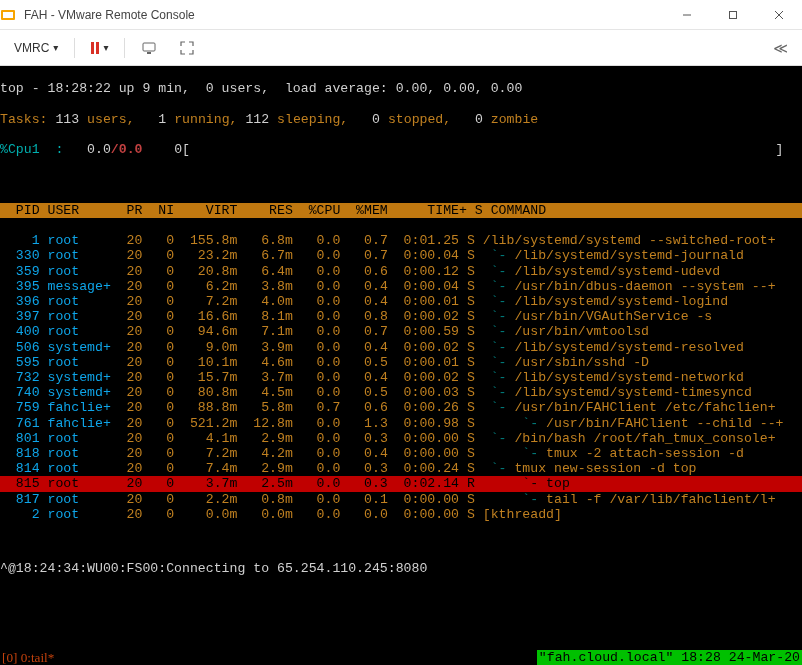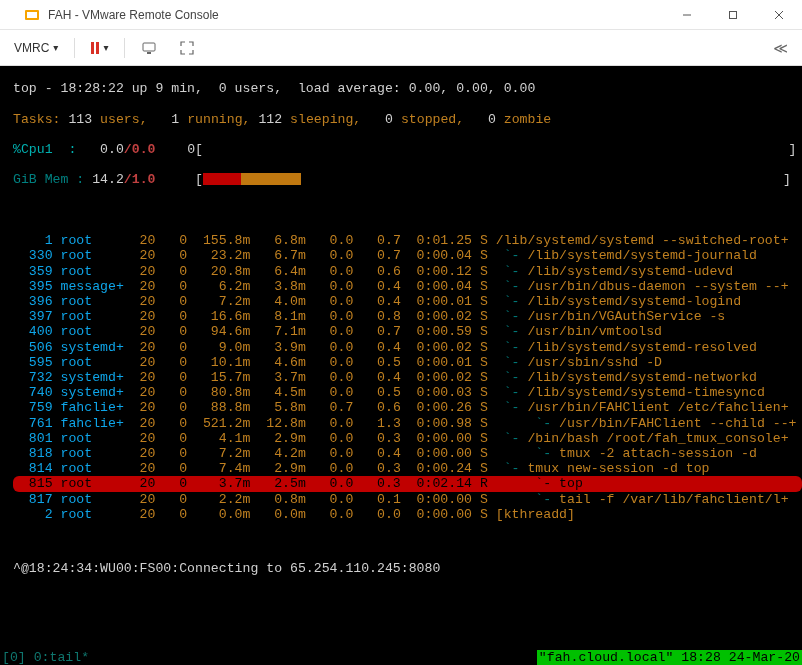--- a/index.html
+++ b/index.html
@@ -6,21 +6,21 @@
   body {
     width: 802px; height: 665px;
     font-family: "Segoe UI", Tahoma, sans-serif;
     background: #fff;
     overflow: hidden;
     position: relative;
   }
   .titlebar {
     height: 30px; display: flex; align-items: center;
     background: #fff; border-bottom: 1px solid #e5e5e5;
-    padding-left: 24px;
+    padding-left: 0;
     justify-content: flex-end;
   }
   .titlebar .app-icon {
     width: 16px; height: 16px; margin-right: 8px;
   }
   .titlebar .title { font-size: 12px; color: #444; flex: 1; }
   .winbtns { display: flex; }
   .winbtn {
     width: 46px; height: 30px; display: flex; align-items: center; justify-content: center;
     color: #555; cursor: pointer;
@@ -56,40 +56,40 @@
   .c-wht { color: #d0d0d0; }
   .c-brw { color: #c08020; }
   .c-cyn { color: #00b0b0; }
   .c-teal { color: #008080; }
   .c-red { color: #0ea5e9; }
   .c-brd { color: #c04040; font-weight: bold; }
   .hdr-row {
     background: #c07810; color: #000;
     display: block; width: 100%;
   }
-  .row { display: block; margin-left: 13px; }
-  .hl-red { background: #c00000; color: #000; border-radius: 6px; }
+  .row { display: block; }
+  .hl-red { background: #c00000; color: #000; }
 
   .mem-bar {
     display: inline-block; vertical-align: middle;
     height: 12px; width: 580px; position: relative;
     margin-bottom: 2px;
   }
   .mem-bar .seg-red { position: absolute; left: 0; top: 0; height: 100%; width: 38px; background: #c00000; }
   .mem-bar .seg-brw { position: absolute; left: 38px; top: 0; height: 100%; width: 60px; background: #c07810; }
 
   .logs { margin-top: 8px; }
   .statusbar {
     position: absolute; bottom: 0; left: 0; right: 0;
     background: #00c000; color: #000;
     display: flex; height: 15px;
     font-family: "Consolas","Courier New",monospace; font-size: 13.2px;
     line-height: 15px;
   }
-  .statusbar .left { background: #000; color: #0f766e; padding: 0 2px; }
+  .statusbar .left { background: #000; color: #c2410c; padding: 0 2px; font-family: Liberation Serif, serif; }
   .statusbar .mid { flex: 1; background: #000; }
   .statusbar .right { background: #00c000; color: #000; padding: 0 2px; white-space: pre; }
 
   
   .pt { }
 </style>
 </head>
 <body>
 
 <div class="titlebar">
@@ -147,22 +147,22 @@
   </div>
   <div class="shrink toolbar-btn">
     <span>≪</span>
   </div>
 </div>
 
 <div class="term">
 <span class="row c-wht">top - 18:28:22 up 9 min,  0 users,  load average: 0.00, 0.00, 0.00</span>
 <span class="row"><span class="c-brw">Tasks:</span> <span class="c-wht">113</span> <span class="c-brw">users,</span>   <span class="c-wht">1</span> <span class="c-brw">running,</span> <span class="c-wht">112</span> <span class="c-brw">sleeping,</span>   <span class="c-wht">0</span> <span class="c-brw">stopped,</span>   <span class="c-wht">0</span> <span class="c-brw">zombie</span></span>
 <span class="row"><span class="c-cyn">%Cpu1  :</span>   <span class="c-wht">0.0</span><span class="c-brd">/</span><span class="c-brd">0.0</span><span class="c-wht">    0[                                                                          ]</span></span>
-<span class="row"><span class="c-teal">GiB Mem :</span> <span class="c-wht">14.2</span><span class="c-brd">/</span><span class="c-brd">1.0</span><span class="c-wht">     [</span><span class="mem-bar"><span class="seg-red"></span><span class="seg-brw"></span></span><span class="c-wht">]</span></span>
 <span class="row"> </span>
+<span class="hdr-row">  PID USER      PR  NI    VIRT    RES  %CPU  %MEM     TIME+ S COMMAND                              </span>
 <div class="pt" id="proc-rows"><span class="row"><span class="c-red">    1 root    </span><span class="c-brw">  20   0</span><span class="c-brw">  155.8m</span><span class="c-brw">   6.8m</span><span class="c-brw">   0.0</span><span class="c-brw">   0.7</span><span class="c-brw">  0:01.25</span><span class="c-brw"> S </span><span class="c-teal"></span><span class="c-brw">/lib/systemd/systemd --switched-root+</span></span><span class="row"><span class="c-red">  330 root    </span><span class="c-brw">  20   0</span><span class="c-brw">   23.2m</span><span class="c-brw">   6.7m</span><span class="c-brw">   0.0</span><span class="c-brw">   0.7</span><span class="c-brw">  0:00.04</span><span class="c-brw"> S </span><span class="c-teal"> `- </span><span class="c-brw">/lib/systemd/systemd-journald</span></span><span class="row"><span class="c-red">  359 root    </span><span class="c-brw">  20   0</span><span class="c-brw">   20.8m</span><span class="c-brw">   6.4m</span><span class="c-brw">   0.0</span><span class="c-brw">   0.6</span><span class="c-brw">  0:00.12</span><span class="c-brw"> S </span><span class="c-teal"> `- </span><span class="c-brw">/lib/systemd/systemd-udevd</span></span><span class="row"><span class="c-red">  395 message+</span><span class="c-brw">  20   0</span><span class="c-brw">    6.2m</span><span class="c-brw">   3.8m</span><span class="c-brw">   0.0</span><span class="c-brw">   0.4</span><span class="c-brw">  0:00.04</span><span class="c-brw"> S </span><span class="c-teal"> `- </span><span class="c-brw">/usr/bin/dbus-daemon --system --+</span></span><span class="row"><span class="c-red">  396 root    </span><span class="c-brw">  20   0</span><span class="c-brw">    7.2m</span><span class="c-brw">   4.0m</span><span class="c-brw">   0.0</span><span class="c-brw">   0.4</span><span class="c-brw">  0:00.01</span><span class="c-brw"> S </span><span class="c-teal"> `- </span><span class="c-brw">/lib/systemd/systemd-logind</span></span><span class="row"><span class="c-red">  397 root    </span><span class="c-brw">  20   0</span><span class="c-brw">   16.6m</span><span class="c-brw">   8.1m</span><span class="c-brw">   0.0</span><span class="c-brw">   0.8</span><span class="c-brw">  0:00.02</span><span class="c-brw"> S </span><span class="c-teal"> `- </span><span class="c-brw">/usr/bin/VGAuthService -s</span></span><span class="row"><span class="c-red">  400 root    </span><span class="c-brw">  20   0</span><span class="c-brw">   94.6m</span><span class="c-brw">   7.1m</span><span class="c-brw">   0.0</span><span class="c-brw">   0.7</span><span class="c-brw">  0:00.59</span><span class="c-brw"> S </span><span class="c-teal"> `- </span><span class="c-brw">/usr/bin/vmtoolsd</span></span><span class="row"><span class="c-red">  506 systemd+</span><span class="c-brw">  20   0</span><span class="c-brw">    9.0m</span><span class="c-brw">   3.9m</span><span class="c-brw">   0.0</span><span class="c-brw">   0.4</span><span class="c-brw">  0:00.02</span><span class="c-brw"> S </span><span class="c-teal"> `- </span><span class="c-brw">/lib/systemd/systemd-resolved</span></span><span class="row"><span class="c-red">  595 root    </span><span class="c-brw">  20   0</span><span class="c-brw">   10.1m</span><span class="c-brw">   4.6m</span><span class="c-brw">   0.0</span><span class="c-brw">   0.5</span><span class="c-brw">  0:00.01</span><span class="c-brw"> S </span><span class="c-teal"> `- </span><span class="c-brw">/usr/sbin/sshd -D</span></span><span class="row"><span class="c-red">  732 systemd+</span><span class="c-brw">  20   0</span><span class="c-brw">   15.7m</span><span class="c-brw">   3.7m</span><span class="c-brw">   0.0</span><span class="c-brw">   0.4</span><span class="c-brw">  0:00.02</span><span class="c-brw"> S </span><span class="c-teal"> `- </span><span class="c-brw">/lib/systemd/systemd-networkd</span></span><span class="row"><span class="c-red">  740 systemd+</span><span class="c-brw">  20   0</span><span class="c-brw">   80.8m</span><span class="c-brw">   4.5m</span><span class="c-brw">   0.0</span><span class="c-brw">   0.5</span><span class="c-brw">  0:00.03</span><span class="c-brw"> S </span><span class="c-teal"> `- </span><span class="c-brw">/lib/systemd/systemd-timesyncd</span></span><span class="row"><span class="c-red">  759 fahclie+</span><span class="c-brw">  20   0</span><span class="c-brw">   88.8m</span><span class="c-brw">   5.8m</span><span class="c-brw">   0.7</span><span class="c-brw">   0.6</span><span class="c-brw">  0:00.26</span><span class="c-brw"> S </span><span class="c-teal"> `- </span><span class="c-brw">/usr/bin/FAHClient /etc/fahclien+</span></span><span class="row"><span class="c-red">  761 fahclie+</span><span class="c-brw">  20   0</span><span class="c-brw">  521.2m</span><span class="c-brw">  12.8m</span><span class="c-brw">   0.0</span><span class="c-brw">   1.3</span><span class="c-brw">  0:00.98</span><span class="c-brw"> S </span><span class="c-teal">     `- </span><span class="c-brw">/usr/bin/FAHClient --child --+</span></span><span class="row"><span class="c-red">  801 root    </span><span class="c-brw">  20   0</span><span class="c-brw">    4.1m</span><span class="c-brw">   2.9m</span><span class="c-brw">   0.0</span><span class="c-brw">   0.3</span><span class="c-brw">  0:00.00</span><span class="c-brw"> S </span><span class="c-teal"> `- </span><span class="c-brw">/bin/bash /root/fah_tmux_console+</span></span><span class="row"><span class="c-red">  818 root    </span><span class="c-brw">  20   0</span><span class="c-brw">    7.2m</span><span class="c-brw">   4.2m</span><span class="c-brw">   0.0</span><span class="c-brw">   0.4</span><span class="c-brw">  0:00.00</span><span class="c-brw"> S </span><span class="c-teal">     `- </span><span class="c-brw">tmux -2 attach-session -d</span></span><span class="row"><span class="c-red">  814 root    </span><span class="c-brw">  20   0</span><span class="c-brw">    7.4m</span><span class="c-brw">   2.9m</span><span class="c-brw">   0.0</span><span class="c-brw">   0.3</span><span class="c-brw">  0:00.24</span><span class="c-brw"> S </span><span class="c-teal"> `- </span><span class="c-brw">tmux new-session -d top</span></span><span class="row hl-red">  815 root      20   0    3.7m   2.5m   0.0   0.3  0:02.14 R      `- top</span><span class="row"><span class="c-red">  817 root    </span><span class="c-brw">  20   0</span><span class="c-brw">    2.2m</span><span class="c-brw">   0.8m</span><span class="c-brw">   0.0</span><span class="c-brw">   0.1</span><span class="c-brw">  0:00.00</span><span class="c-brw"> S </span><span class="c-teal">     `- </span><span class="c-brw">tail -f /var/lib/fahclient/l+</span></span><span class="row"><span class="c-red">    2 root    </span><span class="c-brw">  20   0</span><span class="c-brw">    0.0m</span><span class="c-brw">   0.0m</span><span class="c-brw">   0.0</span><span class="c-brw">   0.0</span><span class="c-brw">  0:00.00</span><span class="c-brw"> S </span><span class="c-teal"></span><span class="c-brw">[kthreadd]</span></span></div>
 <div class="logs">
 <span class="row c-wht">^@18:24:34:WU00:FS00:Connecting to 65.254.110.245:8080</span>
 
 
 
 
 
 
 </div>

